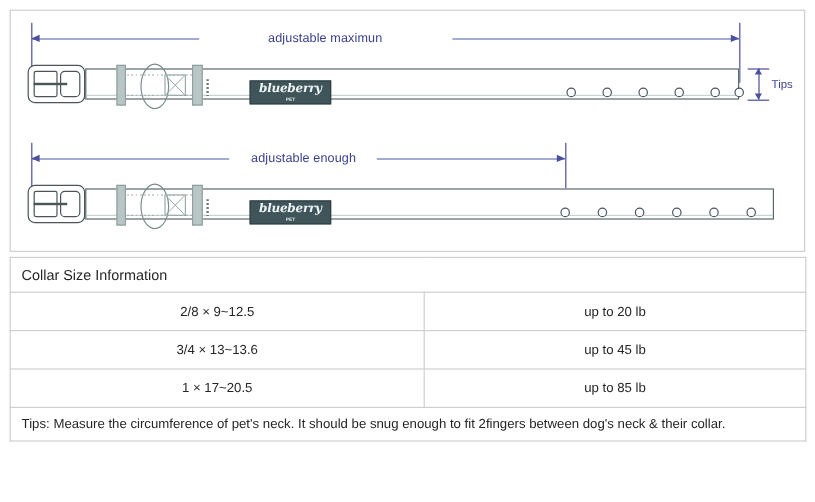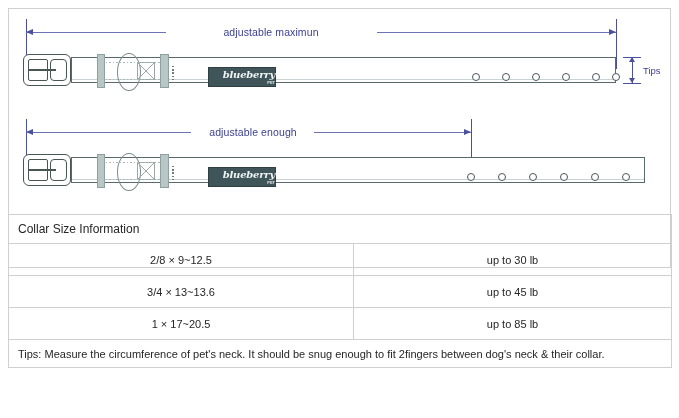--- a/index.html
+++ b/index.html
@@ -1,21 +1,21 @@
 <!DOCTYPE html>
 <html><head>
 <meta charset="utf-8">
 <style>
   html,body{margin:0;padding:0;background:#ffffff;}
   body{width:679px;height:418px;font-family:"Liberation Sans",sans-serif;color:#231f20;overflow:hidden;}
 
   .page{position:relative;width:679px;height:418px;box-sizing:border-box;}
 
   
-  .diagram-panel{position:absolute;left:8px;top:8px;width:663px;height:260px;
+  .diagram-panel{position:absolute;left:8px;top:8px;width:663px;height:202px;
     border:1px solid #cfcfcf;box-sizing:border-box;background:#fff;}
 
   .collar-row{position:absolute;left:0;top:0;width:100%;}
 
   
   .dimline{position:absolute;height:1px;background:#6b72b5;}
   .vext{position:absolute;width:1px;background:#4a4f9e;}
   .arrow-l,.arrow-r{position:absolute;width:0;height:0;}
   .arrow-l{border-top:3.5px solid transparent;border-bottom:3.5px solid transparent;border-right:7px solid #4a4f9e;}
   .arrow-r{border-top:3.5px solid transparent;border-bottom:3.5px solid transparent;border-left:7px solid #4a4f9e;}
@@ -41,21 +41,21 @@
   .keeper{position:absolute;background:#b9c6c6;border:1px solid #8fa0a0;box-sizing:border-box;}
   .dring{position:absolute;border:1.3px solid #7c8c8c;border-radius:50%;background:transparent;}
   .xbox{position:absolute;border:1px solid #9aa8a8;box-sizing:border-box;}
   .xbox:before,.xbox:after{content:"";position:absolute;left:0;top:0;width:100%;height:100%;}
   .xbox:before{background:linear-gradient(to top right,transparent calc(50% - .6px),#9aa8a8 50%,transparent calc(50% + .6px));}
   .xbox:after{background:linear-gradient(to bottom right,transparent calc(50% - .6px),#9aa8a8 50%,transparent calc(50% + .6px));}
   .stitch{position:absolute;background:repeating-linear-gradient(to right,#a9b6b6 0 1.5px,transparent 1.5px 3.5px);height:1px;}
   .vstitch{position:absolute;background:repeating-linear-gradient(to bottom,#6e7b7b 0 1.5px,transparent 1.5px 3.2px);width:2px;}
 
   .logo-patch{position:absolute;background:#40555a;border:1px solid #2f4045;box-sizing:border-box;
-    display:flex;flex-direction:column;align-items:flex-end;justify-content:center;}
+    display:flex;flex-direction:column;align-items:center;justify-content:center;}
   .logo-main{font-family:"DejaVu Serif",serif;font-style:italic;font-weight:bold;color:#eef4f4;
     line-height:1;letter-spacing:-.2px;}
   .logo-sub{font-family:"Liberation Sans",sans-serif;font-weight:bold;color:#dfe9e9;line-height:1;}
 
   .hole{position:absolute;border:1.1px solid #4a5560;border-radius:50%;background:#fff;box-sizing:border-box;}
 
   
   .table-wrap{position:absolute;left:8px;top:214px;width:663px;}
   table.size-table{border-collapse:collapse;width:663px;table-layout:fixed;font-size:11px;color:#262626;}
   table.size-table td{border:1px solid #cfcfcf;padding:0;vertical-align:middle;}
@@ -175,21 +175,21 @@
       <colgroup>
           <col class="col-a">
           <col class="col-b">
         </colgroup>
       <tbody>
         <tr>
           <td class="title-cell" colspan="2">Collar Size Information</td>
         </tr>
         <tr>
           <td class="data-cell">2/8 × 9~12.5</td>
-          <td class="data-cell">up to 30 lb</td>
+          <td class="data-cell">up to 20 lb</td>
         </tr>
         <tr>
           <td class="data-cell">3/4 × 13~13.6</td>
           <td class="data-cell">up to 45 lb</td>
         </tr>
         <tr>
           <td class="data-cell">1 × 17~20.5</td>
           <td class="data-cell">up to 85 lb</td>
         </tr>
         <tr>

